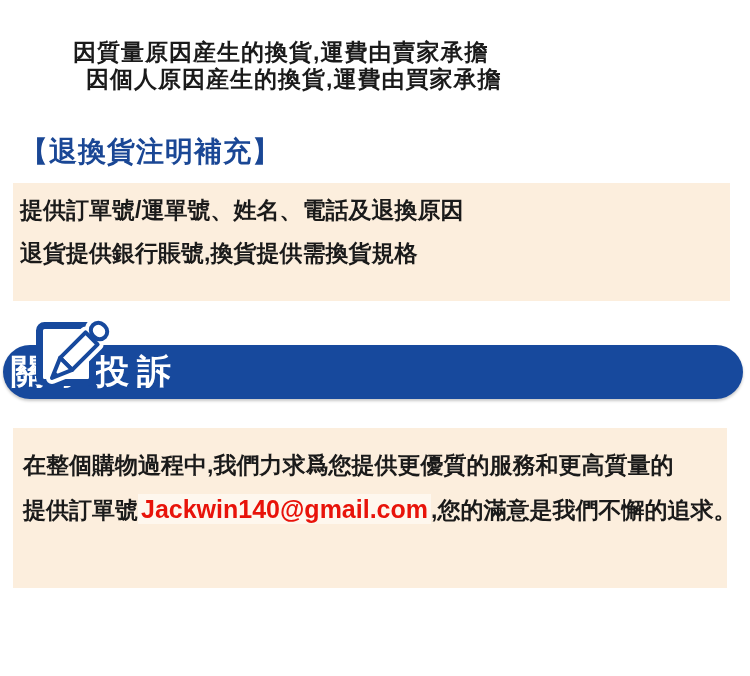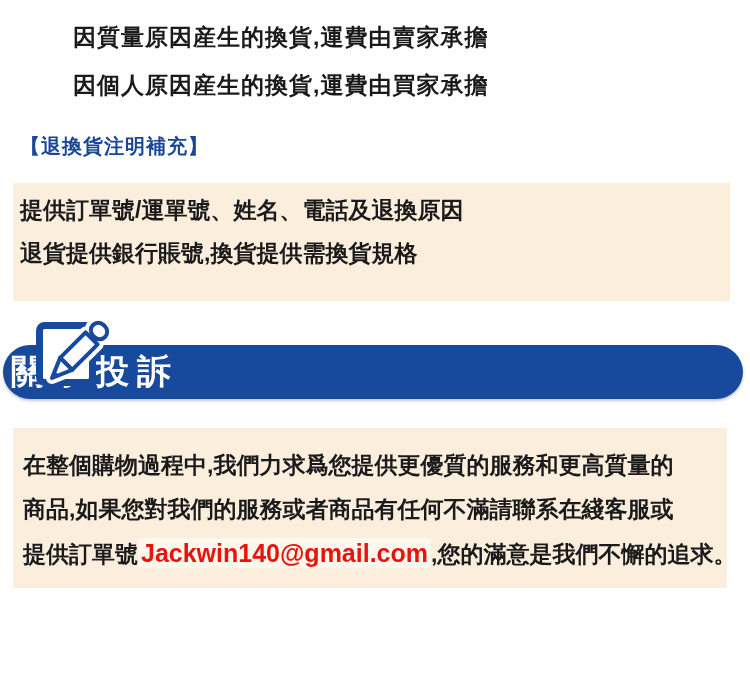--- a/index.html
+++ b/index.html
@@ -7,23 +7,23 @@
     --ink:#1a1a1a; --red:#e8130a; --white:#ffffff;
   }
   *{margin:0;padding:0;box-sizing:border-box;}
   html,body{background:#fff;}
   body{
     width:750px;height:676px;position:relative;overflow:hidden;
     font-family:"Liberation Sans","DejaVu Sans",sans-serif;color:var(--ink);
   }
   .intro-line{position:absolute;left:73px;font-size:23px;font-weight:600;
     letter-spacing:1px;white-space:nowrap;}
-  .intro-line.l1{top:22px;text-align:center;}
-  .intro-line.l2{top:70px;}
-  .section-heading{position:absolute;left:20px;top:133px;font-size:20px;
+  .intro-line.l1{top:37px;text-align:center;}
+  .intro-line.l2{top:64px;margin-left:13px;}
+  .section-heading{position:absolute;left:20px;top:133px;font-size:28px;
     font-weight:bold;color:var(--heading-blue);letter-spacing:1px;white-space:nowrap;}
   .notice-box{position:absolute;left:13px;top:183px;width:717px;height:118px;
     background:var(--beige);padding:6px 8px 0 7px;}
   .notice-box .line{font-size:23px;font-weight:600;line-height:43px;white-space:nowrap;}
   .banner{position:absolute;left:3px;top:345px;width:740px;height:54px;
     background:var(--blue);border-radius:27px;display:flex;align-items:center;
     justify-content:flex-start;box-shadow:0 2px 3px rgba(0,0,0,.22);}
   .banner-title{color:var(--white);font-size:34px;font-weight:bold;
     letter-spacing:8px;padding-left:8px;white-space:nowrap;}
   .banner-icon{position:absolute;left:36px;top:314px;width:74px;height:78px;}
@@ -63,15 +63,14 @@
   <g transform="translate(16,64) rotate(45)" fill="#ffffff" stroke="#17499d" stroke-width="4" stroke-linejoin="round">
     <rect x="-8.5" y="-74" width="17" height="15" rx="7.5"></rect>
     <rect x="-8.5" y="-56" width="17" height="36"></rect>
     <path d="M -8.5 -20 L 8.5 -20 L 0 0 Z"></path>
     <path d="M -3 -7 L 3 -7 L 0 0 Z" fill="#17499d" stroke="none"></path>
   </g>
 </svg>
 
 <div class="complaint-box">
   <div class="line">在整個購物過程中,我們力求爲您提供更優質的服務和更高質量的</div>
-  <div class="line">商品,如果您對我們的服務或者商品有任何不滿請聯系在綫客服或</div>
   <div class="line"><span>提供訂單號</span><span class="email">Jackwin140@gmail.com</span><span>,您的滿意是我們不懈的追求。</span></div>
 </div>
 
 </body></html>

